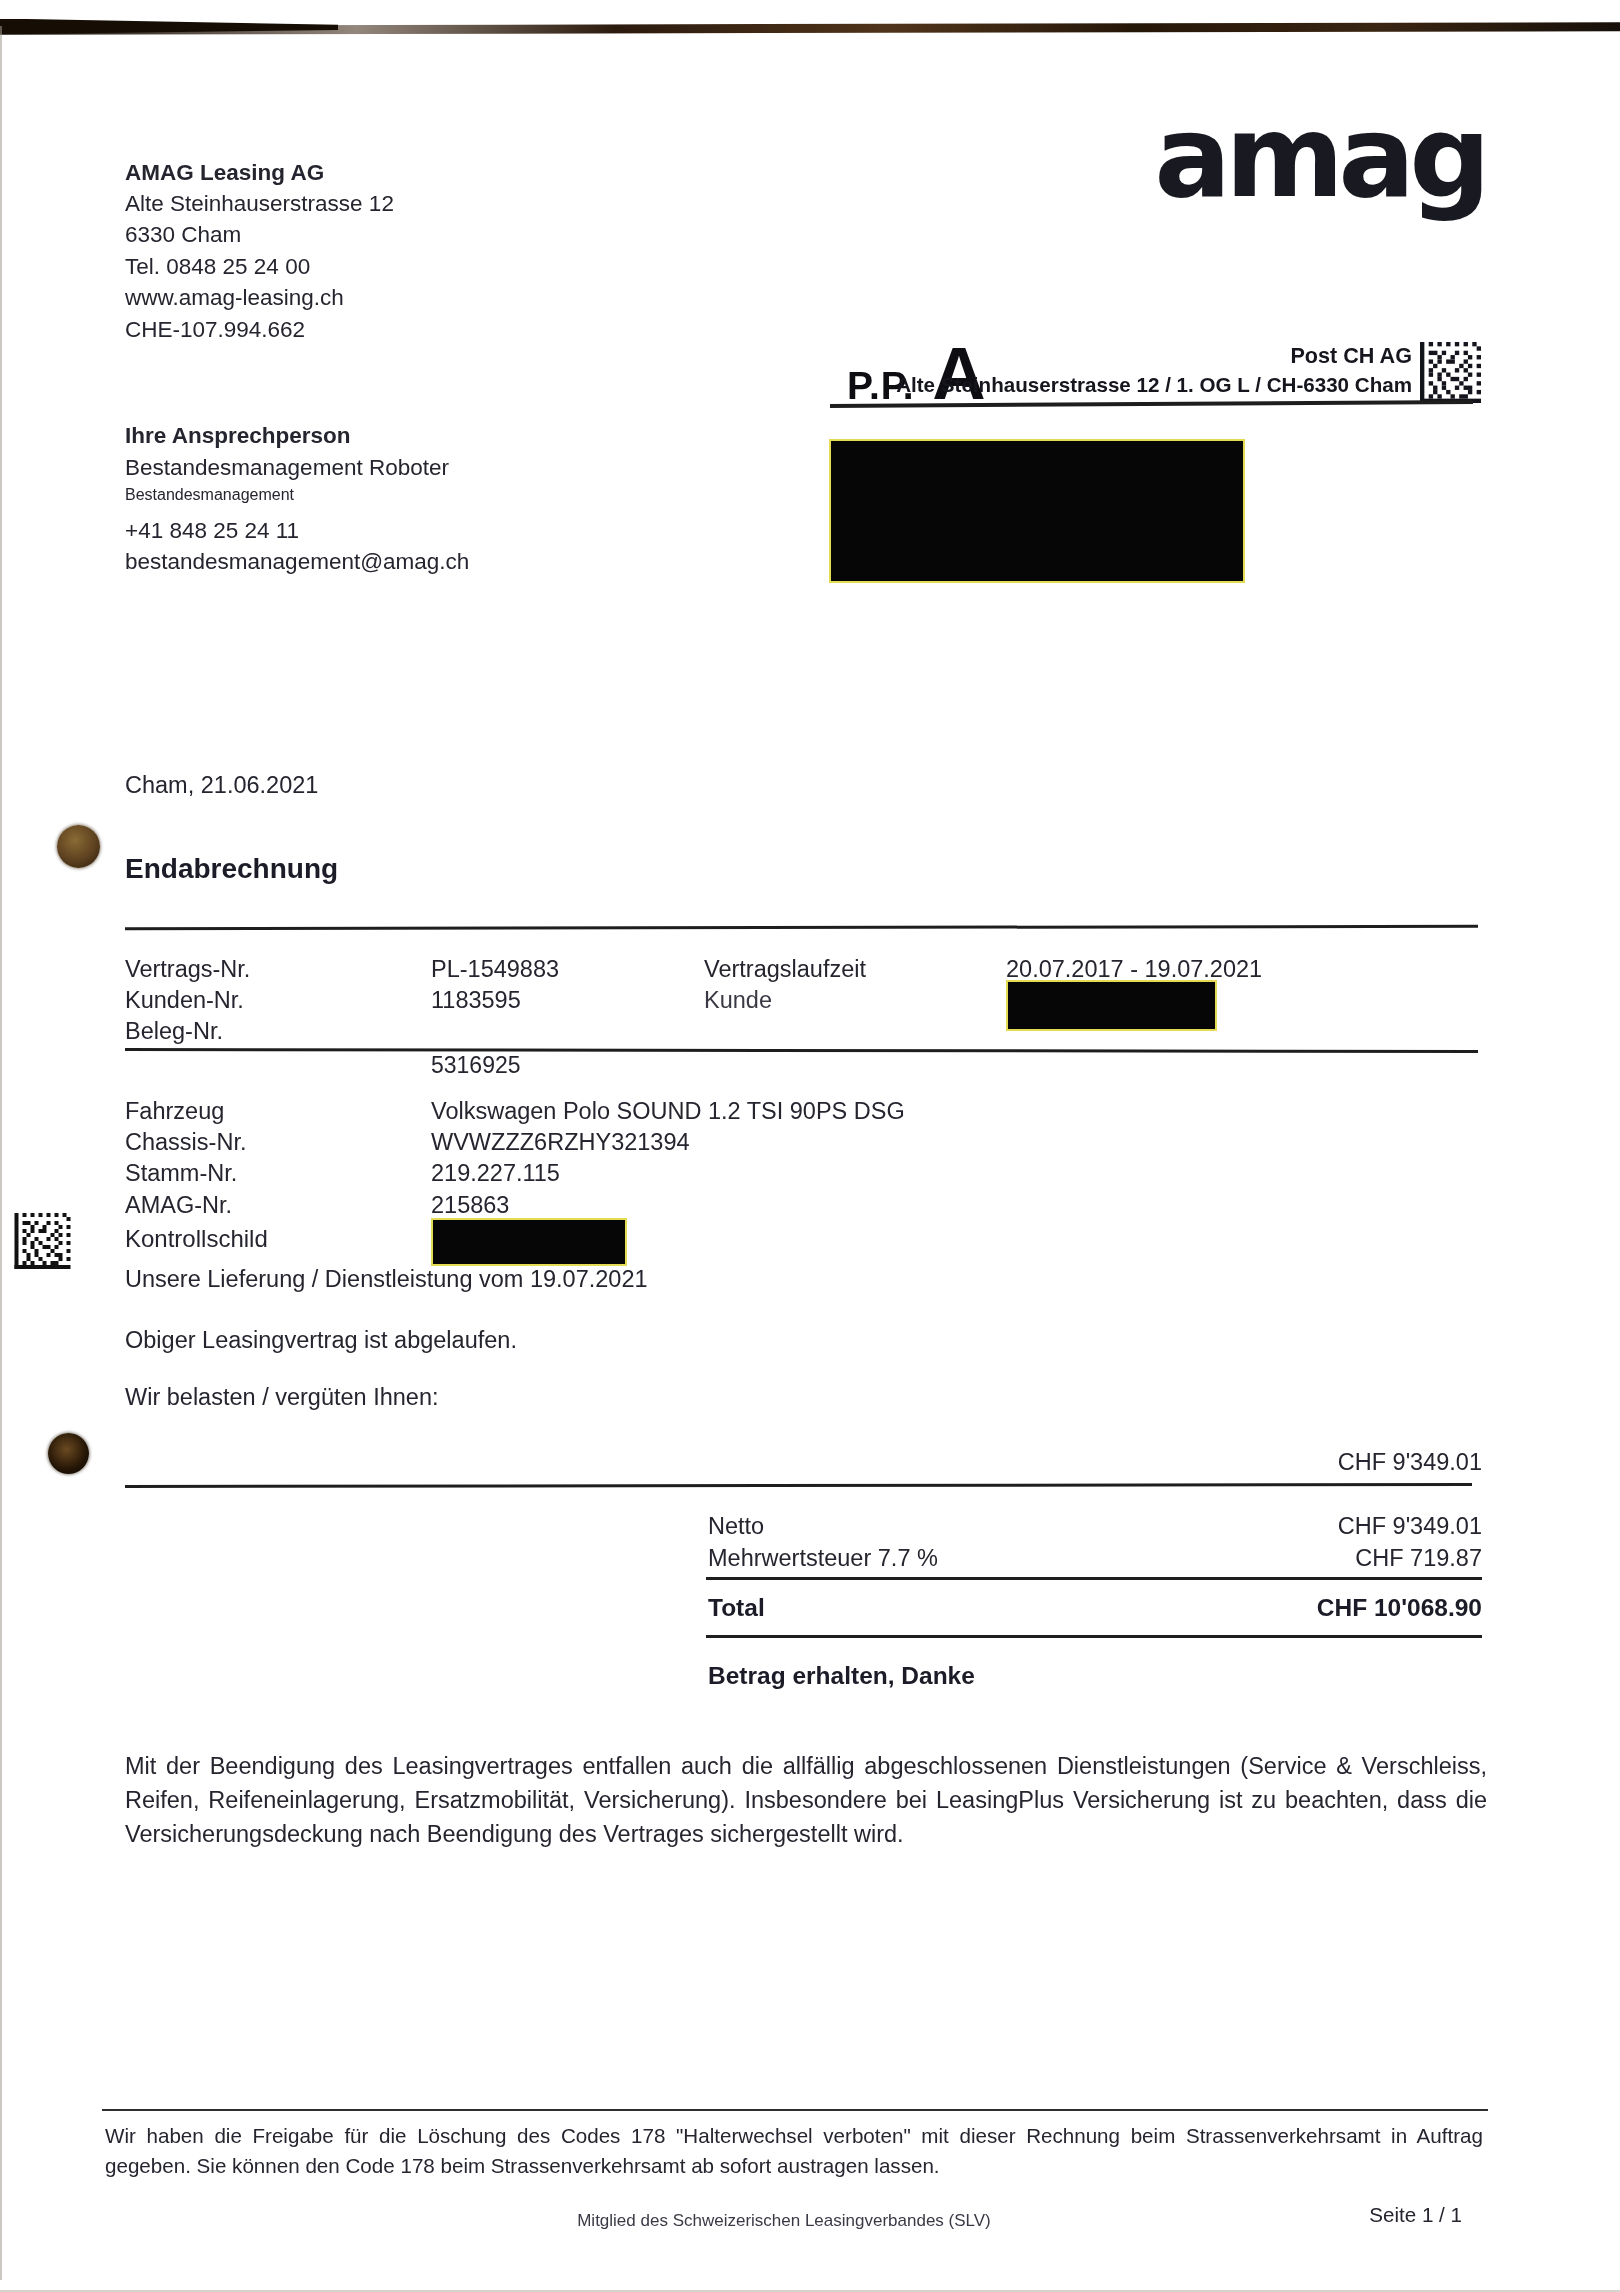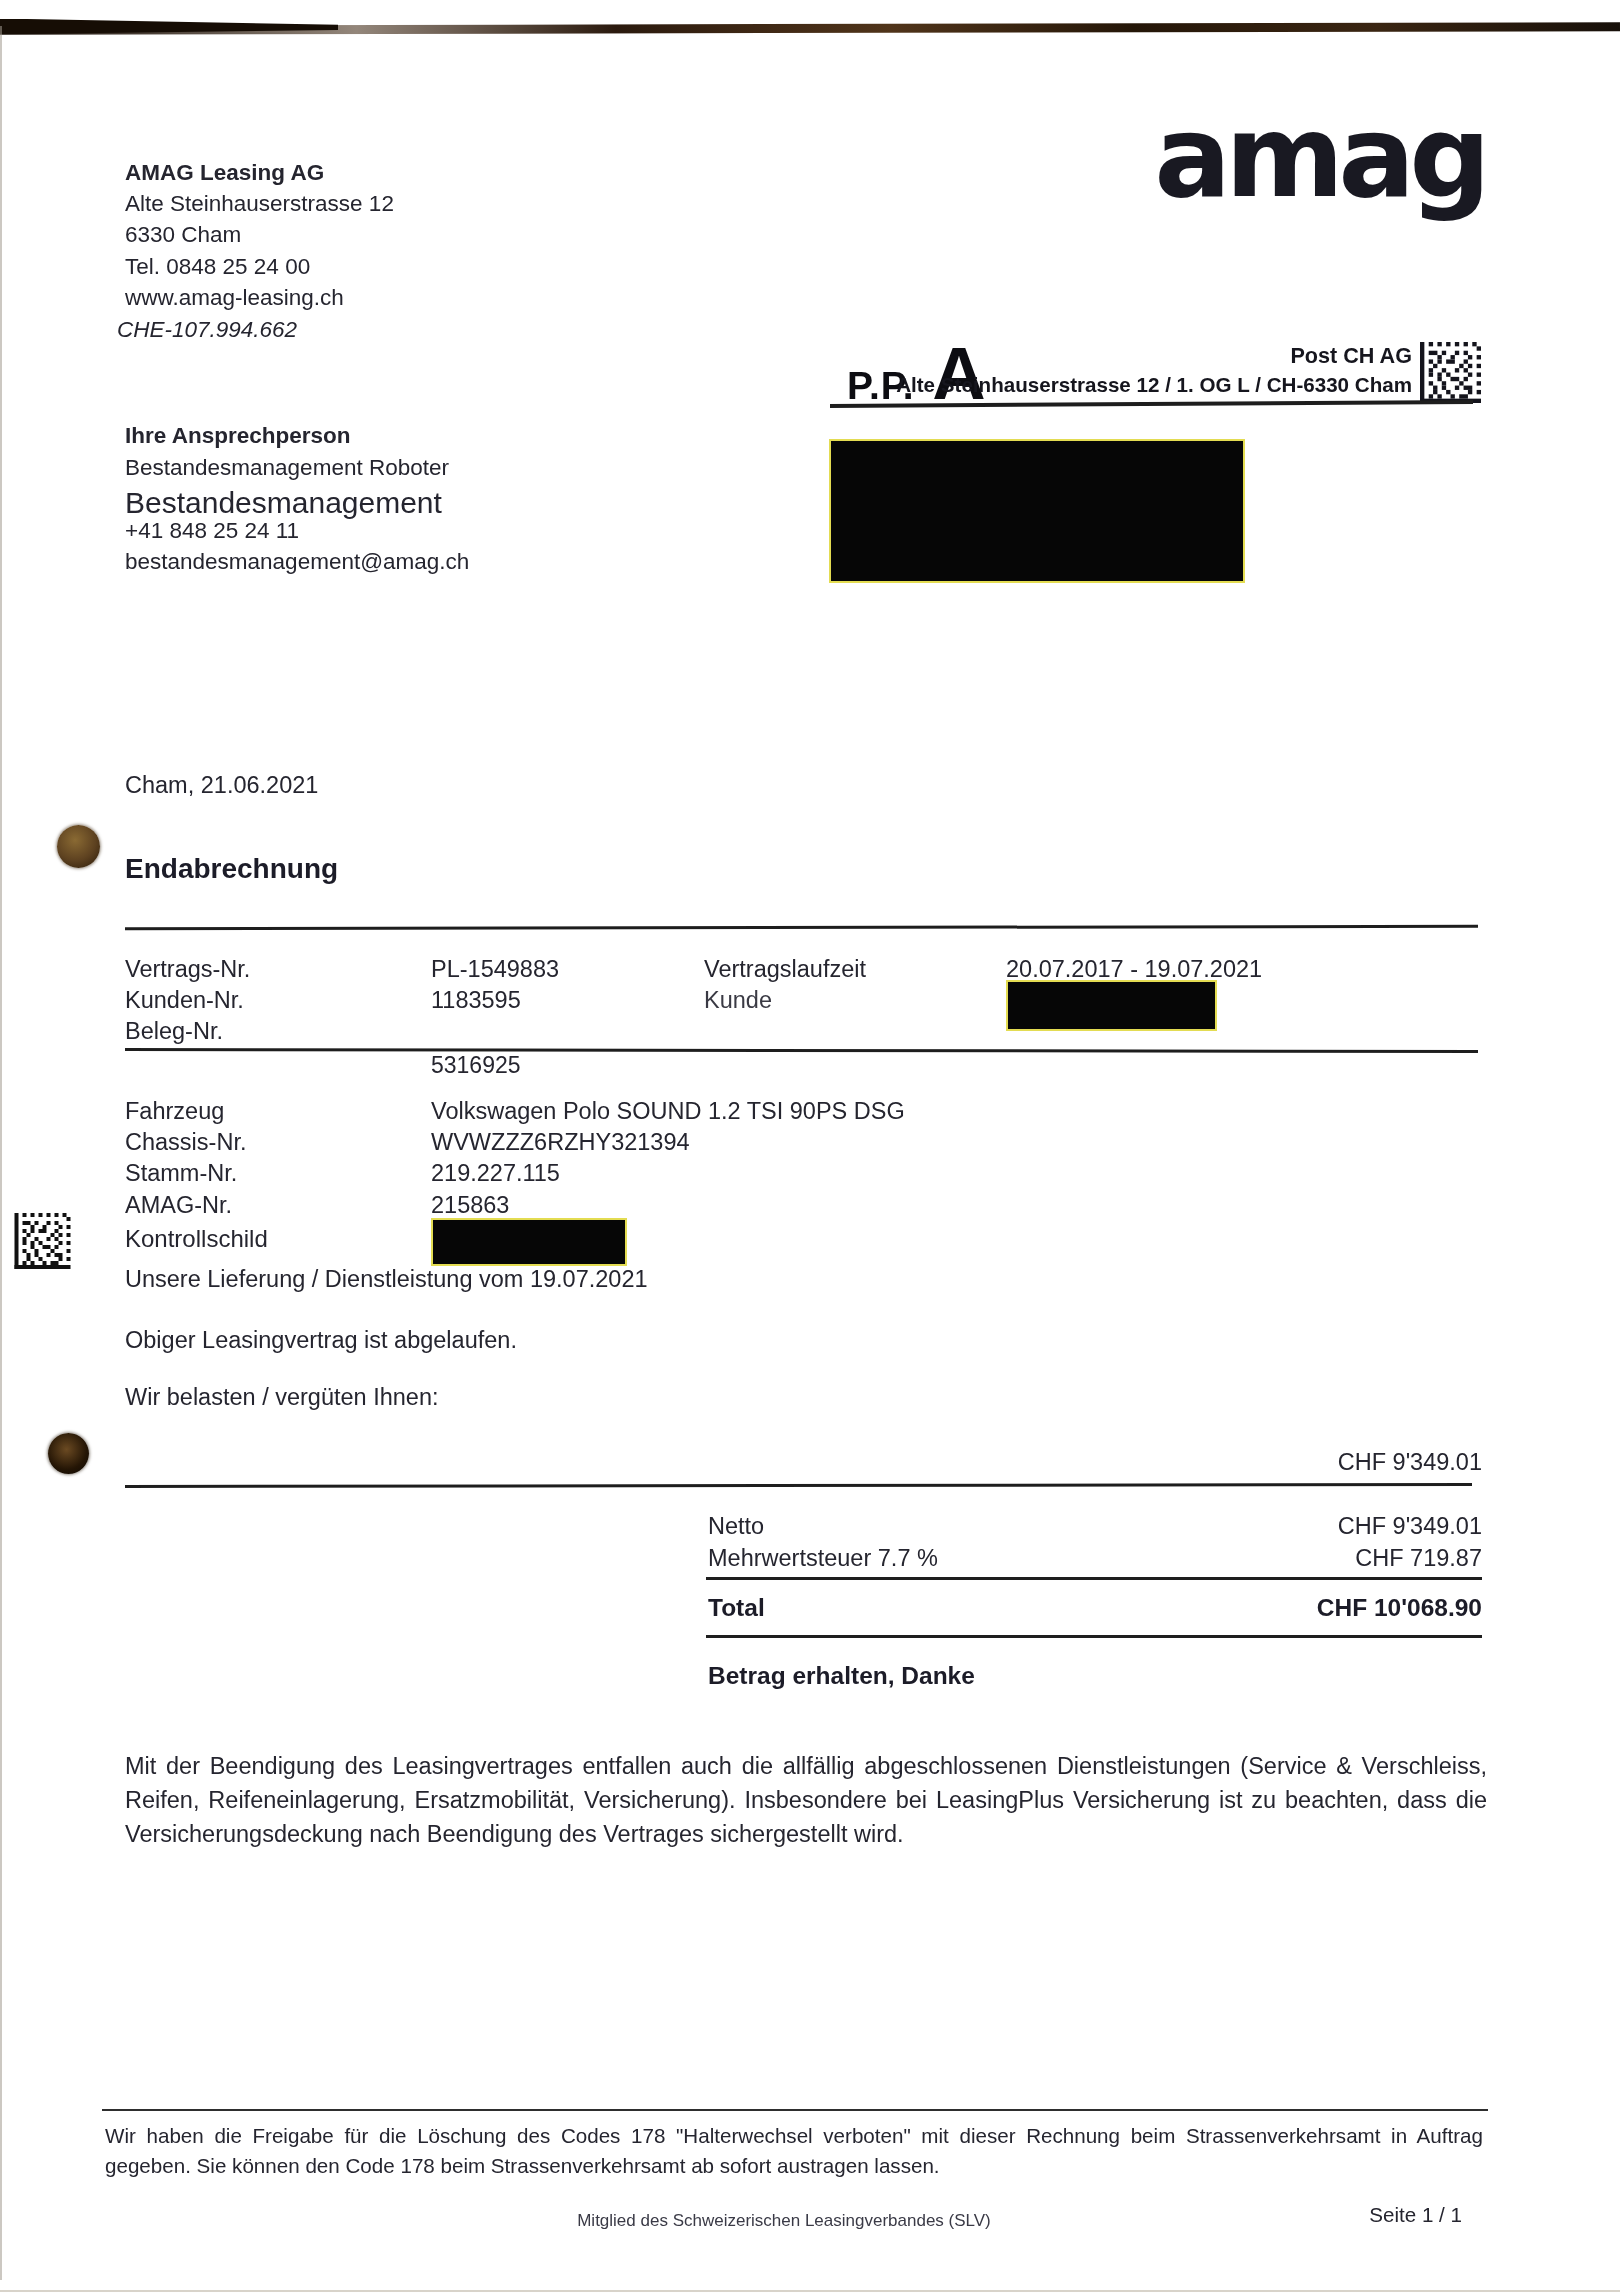--- a/index.html
+++ b/index.html
@@ -116,42 +116,42 @@
   <div class="edge-left"></div>
   <div class="edge-bottom"></div>
   <div class="punch punch-1"></div>
   <div class="punch punch-2"></div>
 
   <div class="t b" style="left:125px;top:160px;font-size:22.5px;">AMAG Leasing AG</div>
   <div class="t" style="left:125px;top:191px;font-size:22.5px;">Alte Steinhauserstrasse 12</div>
   <div class="t" style="left:125px;top:222px;font-size:22.5px;">6330 Cham</div>
   <div class="t" style="left:125px;top:254px;font-size:22.5px;">Tel. 0848 25 24 00</div>
   <div class="t" style="left:125px;top:285px;font-size:22.5px;">www.amag-leasing.ch</div>
-  <div class="t" style="left:117px;top:317px;font-size:22.5px;font-style:italic;">CHE-107.994.662</div>
+  <div class="t" style="left:125px;top:317px;font-size:22.5px;">CHE-107.994.662</div>
 
   <div class="logo">amag</div>
 
   <div class="pp">
     <span class="pp-label">P.P.</span>
     <span class="prio">A</span>
   </div>
   <div class="post">
     <div class="l1">Post CH AG</div>
     <div class="l2">Alte Steinhauserstrasse 12 / 1. OG L / CH-6330 Cham</div>
   </div>
   <svg class="dm" style="left:1420px;top:341px;width:61px;height:63px;fill:#14141c;" viewBox="0 0 62 64" width="61" height="63">
       <use href="#dm"></use>
     </svg>
   <div class="rule" style="left:830px;top:402px;width:643px;height:3.9px;transform:rotate(-0.35deg);"></div>
 
   <div class="redact" style="left:829px;top:439px;width:416px;height:144px;"></div>
 
   <div class="t b" style="left:125px;top:423px;font-size:22.5px;">Ihre Ansprechperson</div>
   <div class="t" style="left:125px;top:455px;font-size:22.5px;">Bestandesmanagement Roboter</div>
-  <div class="t" style="left:125px;top:486px;font-size:30px;">Bestandesmanagement</div>
+  <div class="t" style="left:125px;top:486px;font-size:16px;">Bestandesmanagement</div>
   <div class="t" style="left:125px;top:518px;font-size:22.5px;">+41 848 25 24 11</div>
   <div class="t" style="left:125px;top:549px;font-size:22.5px;">bestandesmanagement@amag.ch</div>
 
   <div class="t" style="left:125px;top:772px;font-size:23.5px;">Cham, 21.06.2021</div>
   <div class="t b" style="left:125px;top:853px;font-size:28px;color:#1c1c28;">Endabrechnung</div>
 
   <div class="rule" style="left:125px;top:926px;width:1353px;height:2.9px;transform:rotate(-0.1deg);"></div>
   <div class="t" style="left:125px;top:956px;font-size:23.5px;">Vertrags-Nr.</div>
   <div class="t" style="left:431px;top:956px;font-size:23.5px;">PL-1549883</div>
   <div class="t" style="left:125px;top:987px;font-size:23.5px;">Kunden-Nr.</div>

